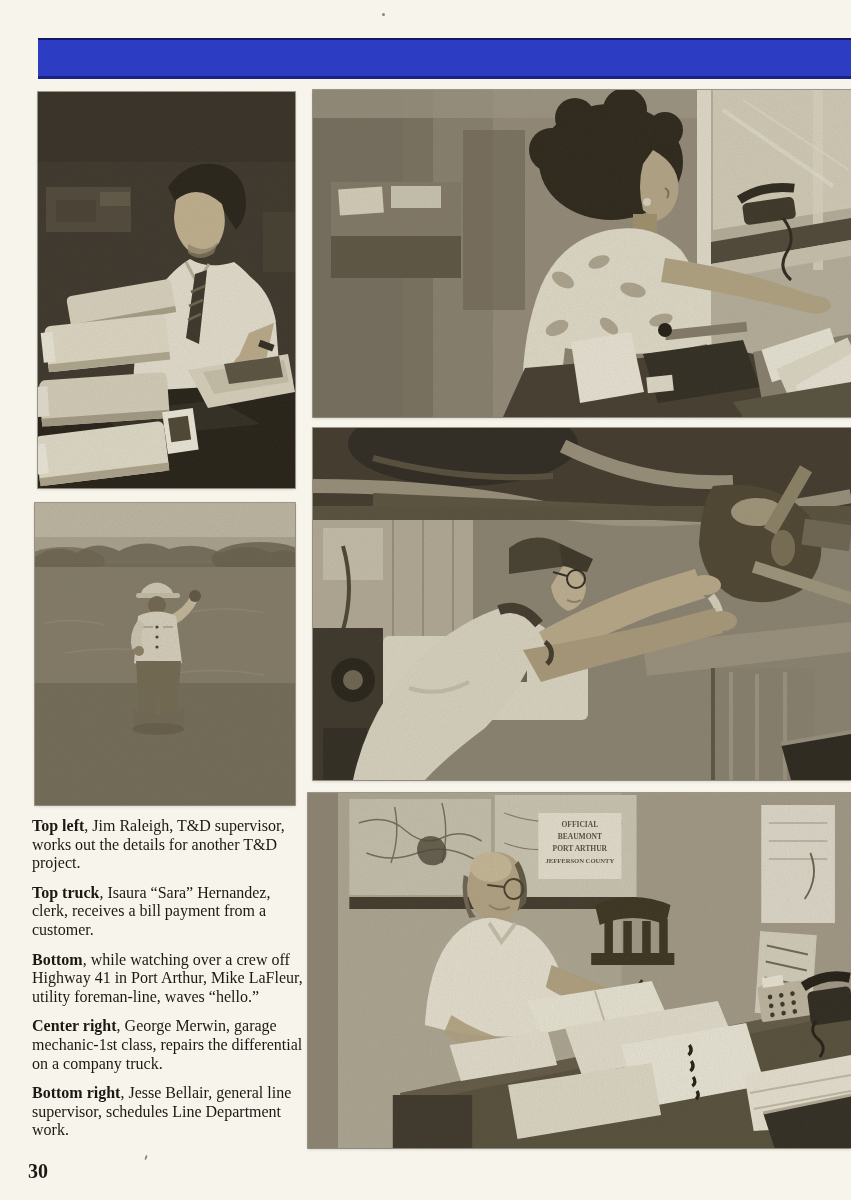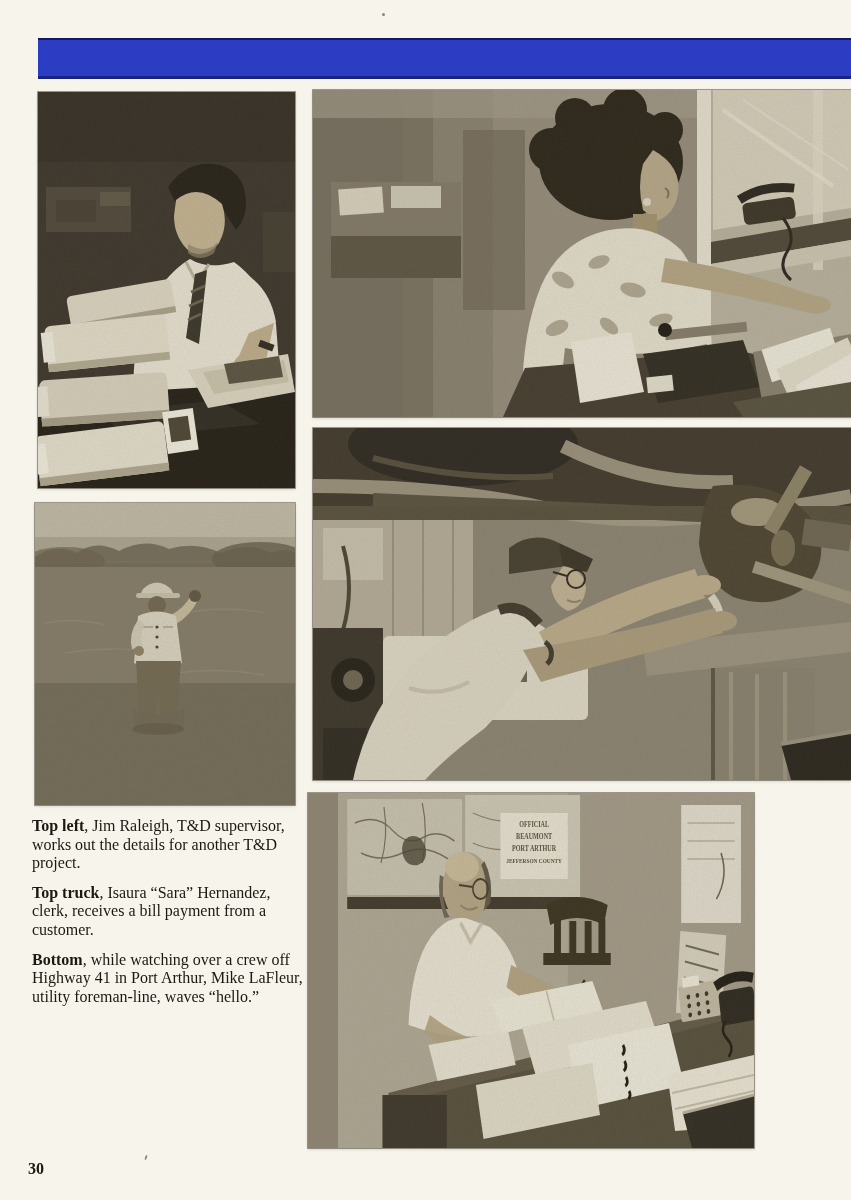--- a/index.html
+++ b/index.html
@@ -22,30 +22,30 @@
     position:absolute;
     background:#8a8171;
     box-shadow:0 0 0 1px rgba(55,46,32,.45), 0 1px 3px rgba(55,46,32,.25);
     overflow:hidden;
   }
   figure.photo svg { display:block; width:100%; height:100%; }
   #photo-top-left     { left:38px;  top:92px;  width:257px; height:396px; }
   #photo-top-right    { left:313px; top:90px;  width:538px; height:327px; }
   #photo-field        { left:35px;  top:503px; width:260px; height:302px; }
   #photo-mechanic     { left:313px; top:428px; width:538px; height:352px; }
-  #photo-desk         { left:308px; top:793px; width:446px; height:355px;padding-left:30px; }
+  #photo-desk         { left:308px; top:793px; width:543px; height:355px;padding-left:30px; }
   .captions {
     position:absolute; left:32px; top:817px; width:276px;
     font-size:16px; line-height:18.6px;
   }
   .captions p { margin-bottom:11px; }
   .captions b { font-weight:bold; }
   .page-number {
     position:absolute; left:28px; top:1160px;
-    font-size:16px; font-weight:bold;
+    font-size:20px; font-weight:bold;
   }
   .speck { position:absolute; background:#8c8676; border-radius:50%; }
   .speck-1 { left:382px; top:13px; width:3px; height:3px; }
   .speck-2 { left:145px; top:1155px; width:2px; height:5px; transform:rotate(20deg); }
 </style>
 </head>
 <body>
 
 <div class="page">
 
@@ -424,17 +424,19 @@
       <line x1="450" y1="320" x2="543" y2="302" stroke="#b9b19e" stroke-width="3"></line>
       <rect width="543" height="355" fill="#6b5f3f" opacity="0.06"></rect>
       <rect width="543" height="355" filter="url(#g5)" opacity="0.5"></rect>
     </svg>
   </figure>
 
   <div class="captions">
     <p><b>Top left</b><span>, Jim Raleigh, T&amp;D supervisor, works out the details for another T&amp;D project.</span></p>
     <p><b>Top truck</b><span>, Isaura “Sara” Hernandez, clerk, receives a bill payment from a customer.</span></p>
     <p><b>Bottom</b><span>, while watching over a crew off Highway 41 in Port Arthur, Mike LaFleur, utility foreman-line, waves “hello.”</span></p>
+    <p><b>Center right</b><span>, George Merwin, garage mechanic-1st class, repairs the differential on a company truck.</span></p>
+    <p><b>Bottom right</b><span>, Jesse Bellair, general line supervisor, schedules Line Department work.</span></p>
   </div>
 
   <div class="page-number">30</div>
 
 </div>
 
 </body></html>

